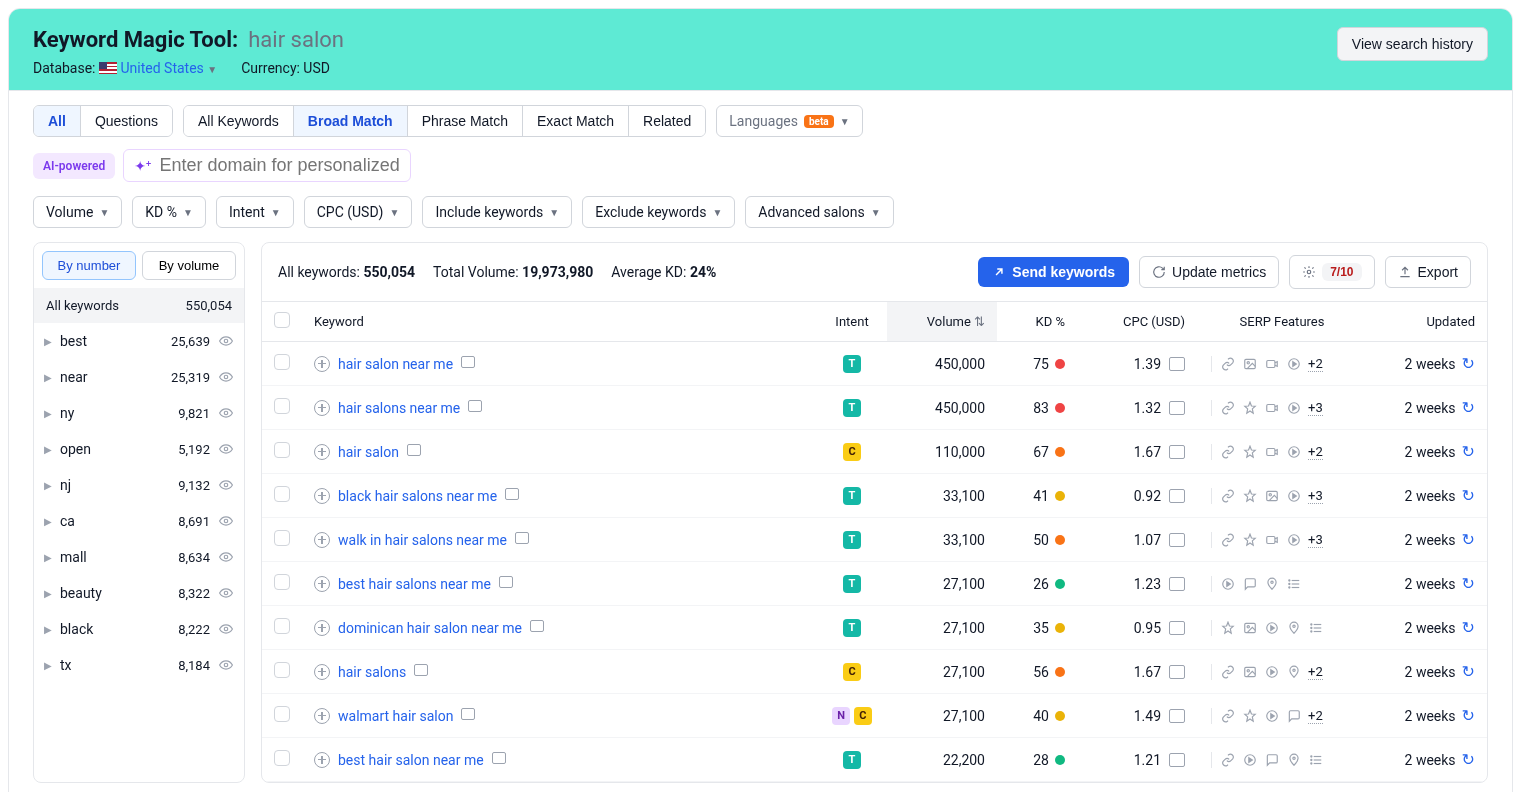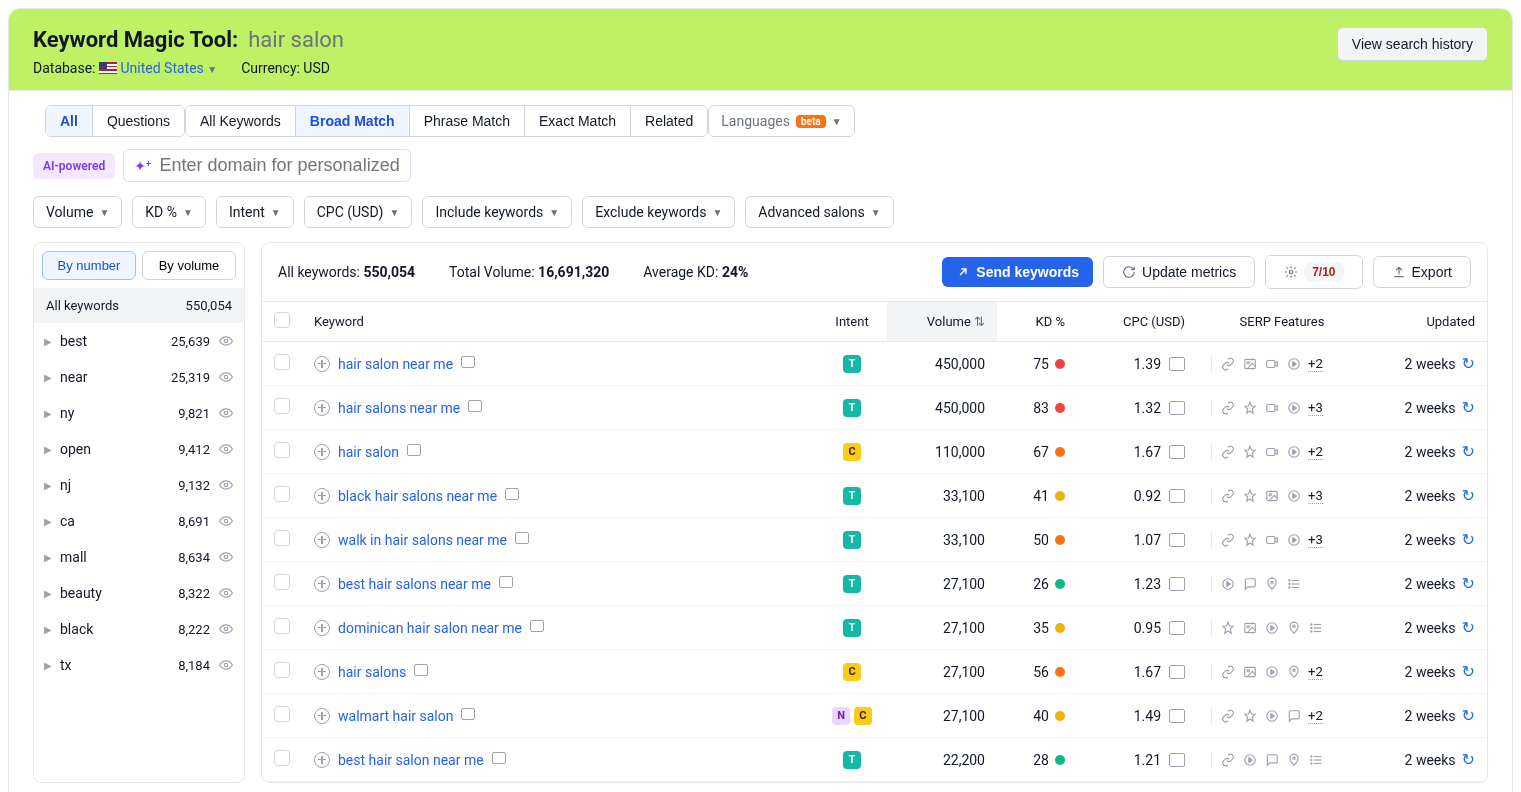--- a/index.html
+++ b/index.html
@@ -1,28 +1,28 @@
 <!DOCTYPE html>
 <html><head>
 <meta charset="utf-8">
 <style>
 * { box-sizing: border-box; margin: 0; padding: 0; }
 body { font-family: -apple-system, BlinkMacSystemFont, "Segoe UI", Roboto, Arial, sans-serif; font-size: 14px; color: #111827; background: #fff; }
 .app { border: 1px solid #e5e7eb; border-radius: 12px; margin: 8px; overflow: hidden; background: #fff; }
-.header { padding: 18px 24px 14px 24px; background: #bef264; border-bottom: 1px solid #e5e7eb; position: relative; }
+.header { padding: 18px 24px 14px 24px; background: #5eead4; border-bottom: 1px solid #e5e7eb; position: relative; }
 .title-row { display: flex; align-items: center; gap: 10px; }
 .title-prefix { font-size: 22px; font-weight: 700; color: #111827; }
 .title-query { font-size: 22px; font-weight: 400; color: #6b7280; }
 .subheader-row { display: flex; align-items: center; gap: 24px; margin-top: 8px; font-size: 14px; color: #111827; }
 .flag { display: inline-block; width: 18px; height: 12px; background: linear-gradient(#b22234 0 15%, #fff 15% 30%, #b22234 30% 45%, #fff 45% 60%, #b22234 60% 75%, #fff 75% 90%, #b22234 90% 100%); position: relative; vertical-align: -1px; }
 .flag::before { content: ""; position: absolute; top:0; left:0; width:8px; height:7px; background:#3c3b6e; }
 .db-link { color: #2563eb; cursor: pointer; }
 .history-btn { position: absolute; top: 18px; right: 24px; background: #f3f4f6; border: 1px solid #d1d5db; border-radius: 6px; padding: 8px 14px; font-size: 14px; font-weight: 500; cursor: pointer; color: #111827; }
 .toolbar { padding: 14px 24px 0 24px; background: #fff; }
-.tab-row { display: flex; flex-wrap: wrap; align-items: flex-end; margin-left: 12px; }
+.tab-row { display: flex; gap: 10px; flex-wrap: wrap; align-items: flex-end; }
 .seg-group { display: inline-flex; border: 1px solid #d1d5db; border-radius: 6px; overflow: hidden; }
 .seg-btn { padding: 7px 14px; font-size: 14px; background: #fff; border: none; border-right: 1px solid #d1d5db; cursor: pointer; color: #111827; }
 .seg-btn:last-child { border-right: none; }
 .seg-btn.active { background: #eff6ff; color: #1d4ed8; font-weight: 600; }
 .lang-btn { display: inline-flex; align-items: center; gap: 6px; padding: 7px 12px; border: 1px solid #d1d5db; border-radius: 6px; background: #fff; cursor: pointer; color: #6b7280; }
 .beta-badge { background: #f97316; color: #fff; font-size: 10px; font-weight: 700; padding: 1px 5px; border-radius: 4px; }
 .ai-row { display: flex; gap: 8px; margin-top: 12px; align-items: center; }
 .ai-badge { background: #f3e8ff; color: #7c3aed; font-size: 12px; font-weight: 600; padding: 6px 10px; border-radius: 6px; }
 .domain-input { display: flex; align-items: center; gap: 8px; border: 1px solid #e9d5ff; border-radius: 6px; padding: 5px 10px; background: #fff; }
 .sparkle { color: #7c3aed; }
@@ -36,25 +36,25 @@
 .side-seg-btn { flex: 1; padding: 6px 8px; border: 1px solid #d1d5db; border-radius: 6px; font-size: 13px; background: #fff; cursor: pointer; text-align: center; }
 .side-seg-btn.active { background: #eff6ff; color: #1d4ed8; border-color: #93c5fd; }
 .side-allrow { background: #f3f4f6; padding: 10px 12px; display: flex; justify-content: space-between; font-size: 13px; }
 .side-item { display: flex; align-items: center; padding: 10px 10px; font-size: 14px; cursor: pointer; }
 .side-item .chevr { width: 16px; color: #9ca3af; font-size: 10px; }
 .side-item .lbl { flex: 1; color: #111827; }
 .side-item .cnt { color: #111827; margin-right: 8px; font-size: 13px; }
 .eye { color: #9ca3af; }
 .main { flex: 1; border: 1px solid #e5e7eb; border-radius: 8px; overflow: hidden; }
 .summary-row { display: flex; justify-content: space-between; align-items: center; padding: 12px 16px; border-bottom: 1px solid #e5e7eb; }
-.summary-left { display: flex; gap: 34px; font-size: 14px; color: #111827; }
+.summary-left { display: flex; gap: 18px; font-size: 14px; color: #111827; }
 .summary-left b { font-weight: 700; }
 .summary-right { display: flex; gap: 10px; align-items: center; justify-content: space-between; }
 .btn-primary { background: #2563eb; color: #fff; border: none; border-radius: 6px; padding: 7px 14px; font-size: 14px; font-weight: 600; cursor: pointer; display: inline-flex; align-items: center; gap: 6px; }
-.btn-secondary { background: #fff; border: 1px solid #d1d5db; border-radius: 6px; padding: 7px 18px; font-size: 14px; cursor: pointer; display: inline-flex; align-items: center; gap: 6px; color: #111827; }
+.btn-secondary { background: #fff; border: 1px solid #d1d5db; border-radius: 6px; padding: 7px 12px; font-size: 14px; cursor: pointer; display: inline-flex; align-items: center; gap: 6px; color: #111827; }
 .credit-pill { background: #f3f4f6; border-radius: 6px; padding: 2px 8px; font-size: 12px; font-weight: 600; color: #b91c1c; }
 .table { width: 100%; border-collapse: collapse; }
 .table th { text-align: left; font-size: 13px; font-weight: 400; color: #111827; padding: 10px 12px; border-bottom: 1px solid #e5e7eb; background: #fff; }
 .table th.sorted { background: #f3f4f6; font-weight: 400; }
 .table th.r, .table td.r { text-align: right; }
 .table th.c, .table td.c { text-align: center; }
 .table td { padding: 12px 12px; border-bottom: 1px solid #f3f4f6; font-size: 14px; vertical-align: middle; }
 .kw-cell { display: flex; align-items: flex-start; gap: 8px; }
 .plus-circ { width: 16px; height: 16px; border: 1.5px solid #9ca3af; border-radius: 50%; position: relative; cursor: pointer; display:inline-block; flex-shrink:0; }
 .plus-circ::before, .plus-circ::after { content: ""; position: absolute; background: #9ca3af; }
@@ -198,21 +198,21 @@
             <span class="eye">
               <svg width="16" height="14" viewBox="0 0 24 24" fill="none" stroke="#9ca3af" stroke-width="2">
                 <path d="M1 12s4-7 11-7 11 7 11 7-4 7-11 7S1 12 1 12z"></path>
                 <circle cx="12" cy="12" r="3"></circle>
               </svg>
             </span>
           </div>
           <div class="side-item">
             <span class="chevr">▶</span>
             <span class="lbl">open</span>
-            <span class="cnt">9,412</span>
+            <span class="cnt">5,192</span>
             <span class="eye">
               <svg width="16" height="14" viewBox="0 0 24 24" fill="none" stroke="#9ca3af" stroke-width="2">
                 <path d="M1 12s4-7 11-7 11 7 11 7-4 7-11 7S1 12 1 12z"></path>
                 <circle cx="12" cy="12" r="3"></circle>
               </svg>
             </span>
           </div>
           <div class="side-item">
             <span class="chevr">▶</span>
             <span class="lbl">nj</span>
@@ -279,21 +279,21 @@
               </svg>
             </span>
           </div>
         </div>
     </div>
 
     <div class="main">
       <div class="summary-row">
         <div class="summary-left">
           <span><span>All keywords:</span> <b>550,054</b></span>
-          <span><span>Total Volume:</span> <b>16,691,320</b></span>
+          <span><span>Total Volume:</span> <b>19,973,980</b></span>
           <span><span>Average KD:</span> <b>24%</b></span>
         </div>
         <div class="summary-right">
           <button class="btn-primary">
             <svg width="14" height="14" viewBox="0 0 24 24" fill="none" stroke="currentColor" stroke-width="2.5">
                 <path d="M7 17L17 7M9 7h8v8"></path>
               </svg>
             <span>Send keywords</span>
           </button>
           <button class="btn-secondary">

